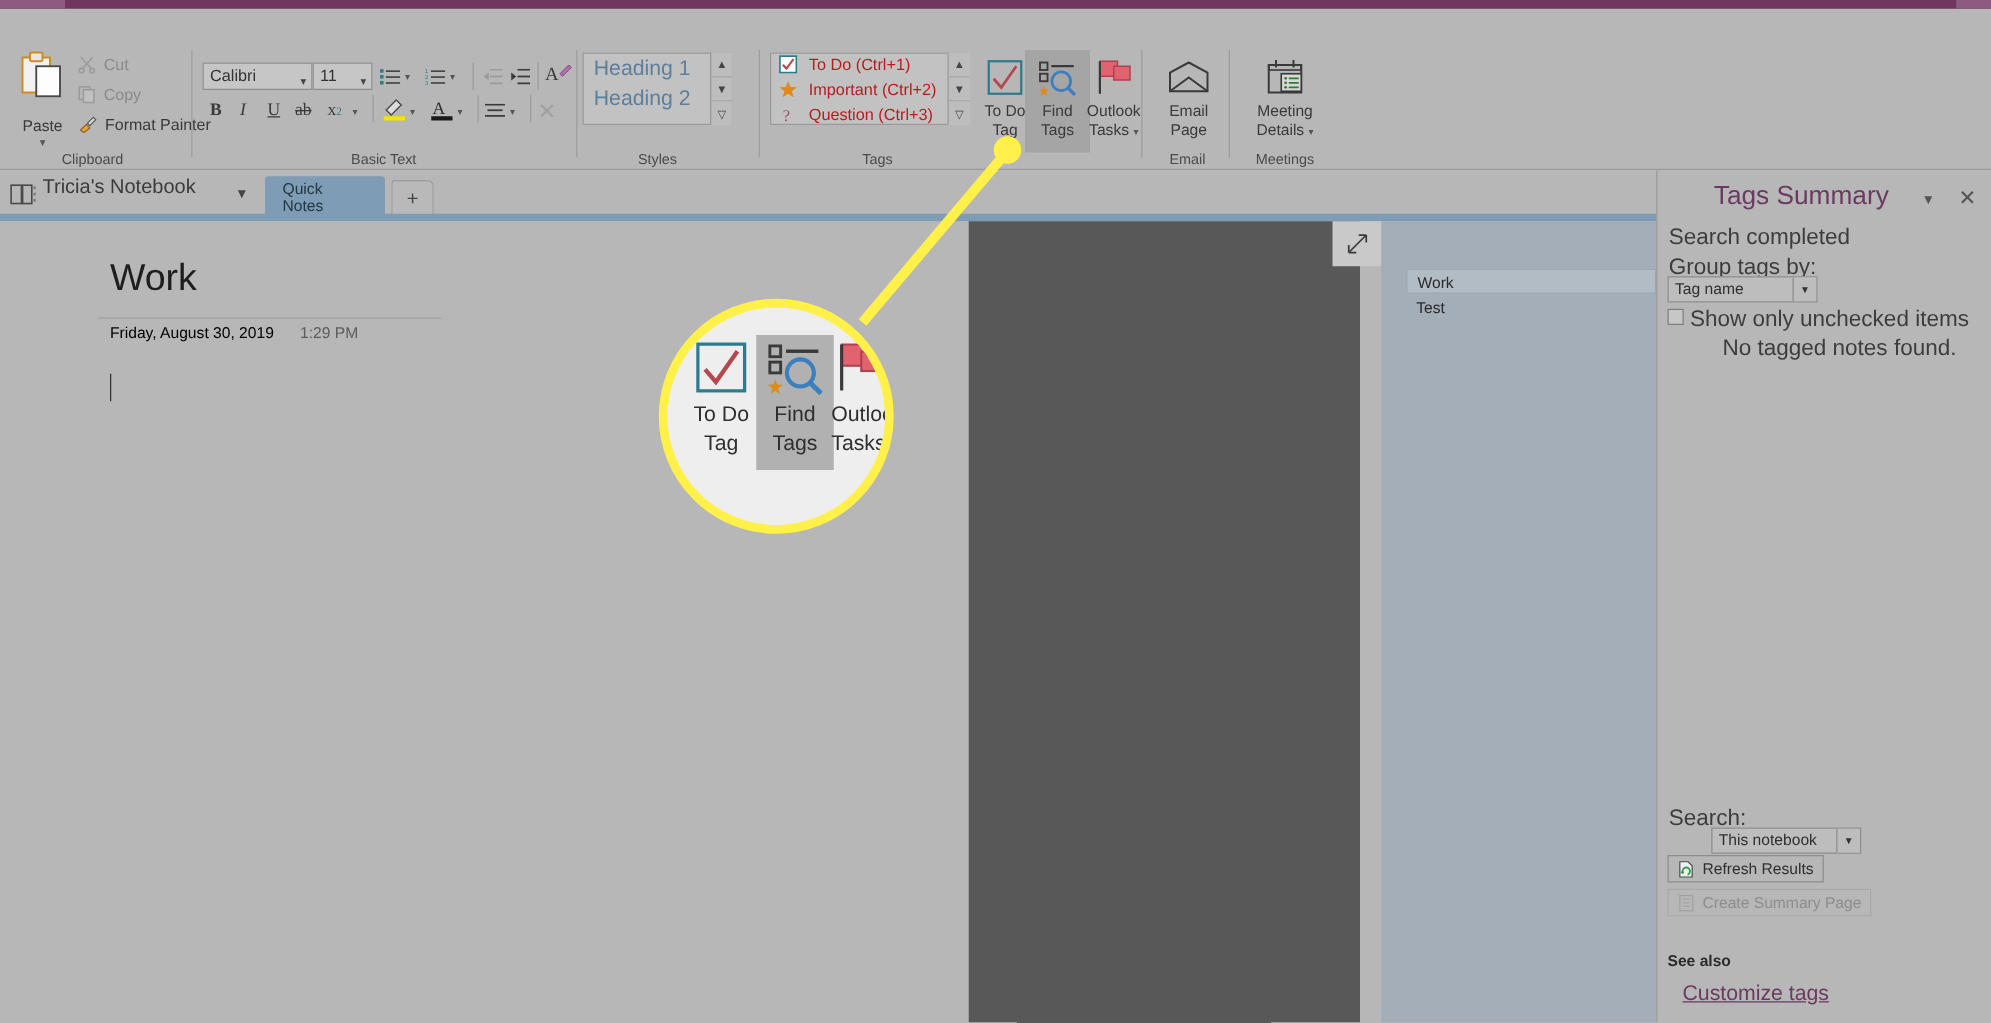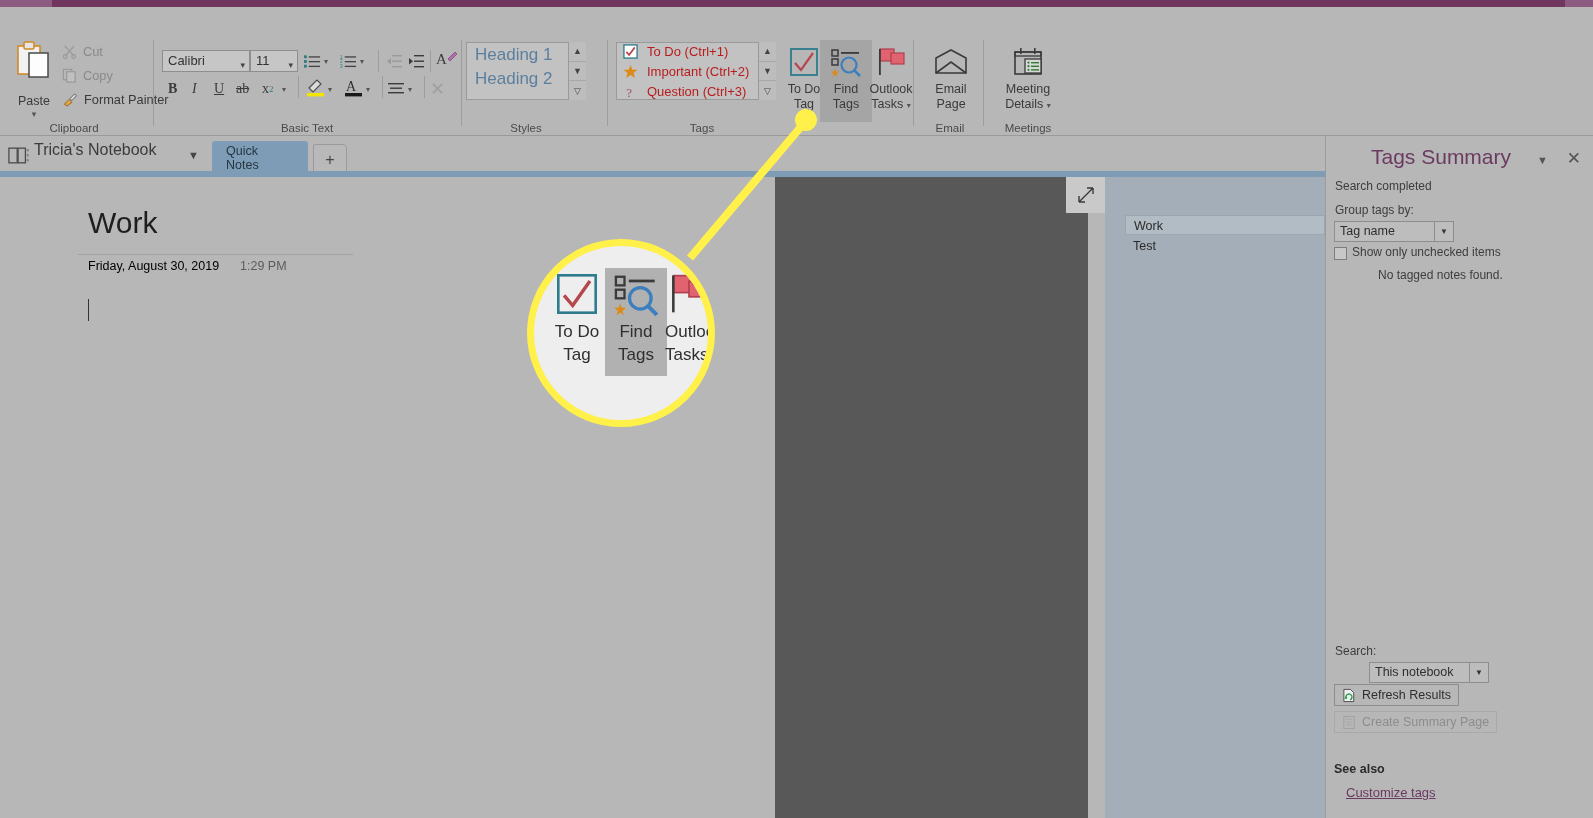--- a/index.html
+++ b/index.html
@@ -179,39 +179,39 @@
   .page-item.sel { background: #b2bcc5; border: 1px solid #9aa6b0; }
 
   
   .taskpane {
     position: absolute; left: 1325px; top: 136px; width: 268px; height: 682px;
     background: #b7b7b7; border-left: 1px solid #9b9b9b;
   }
   .tp-title { position: absolute; left: 9px; top: 9px; font-size: 21px; color: #6b3a61; margin-left: 36px; }
   .tp-caret { position: absolute; right: 45px; top: 18px; font-size: 11px; color: #555; }
   .tp-close { position: absolute; right: 12px; top: 12px; font-size: 17px; color: #555; }
-  .tp-line { position: absolute; left: 9px; font-size: 12px; color: #3d3d3d; }
+  .tp-line { position: absolute; left: 9px; font-size: 18px; color: #3d3d3d; }
   .tp-sel {
     position: absolute; background: #bdbdbd; border: 1px solid #8d8d8d;
     height: 21px; font-size: 12.5px; color: #2f2f2f; padding-left: 5px; line-height: 19px;
   }
   .tp-sel .arrow {
     position: absolute; right: 0; top: 0; width: 19px; height: 19px;
     background: #bdbdbd; border-left: 1px solid #8d8d8d;
     display:flex; align-items:center; justify-content:center; font-size: 8px; color: #333;
   }
   .chk {
     position: absolute; width: 13px; height: 13px; background: #c7c7c7; border: 1px solid #7d7d7d;
   }
   .tp-btn {
     position: absolute; height: 22px; border: 1px solid #8d8d8d; background: #b7b7b7;
     font-size: 12.5px; color: #2f2f2f; display: flex; align-items: center; gap: 5px; padding: 0 7px;
   }
   .tp-btn.disabled { color: #8d8d8d; border-color: #a9a9a9; }
-  .tp-link { position: absolute; font-size: 13px; color: #6b3a61; text-decoration: underline; text-align: right; }
+  .tp-link { position: absolute; font-size: 17px; color: #6b3a61; text-decoration: underline; text-align: right; }
   .tp-strong { position: absolute; font-size: 12.5px; color: #2b2b2b; font-weight: bold; }
 
   
   .callout-line {
     position: absolute; left: 0; top: 0; width: 1593px; height: 818px; pointer-events: none;
   }
   .zoomcircle {
     position: absolute; left: 527px; top: 239px; width: 188px; height: 188px;
     border-radius: 50%; border: 7px solid #fff04a; background: #eeeeee;
     overflow: hidden;

